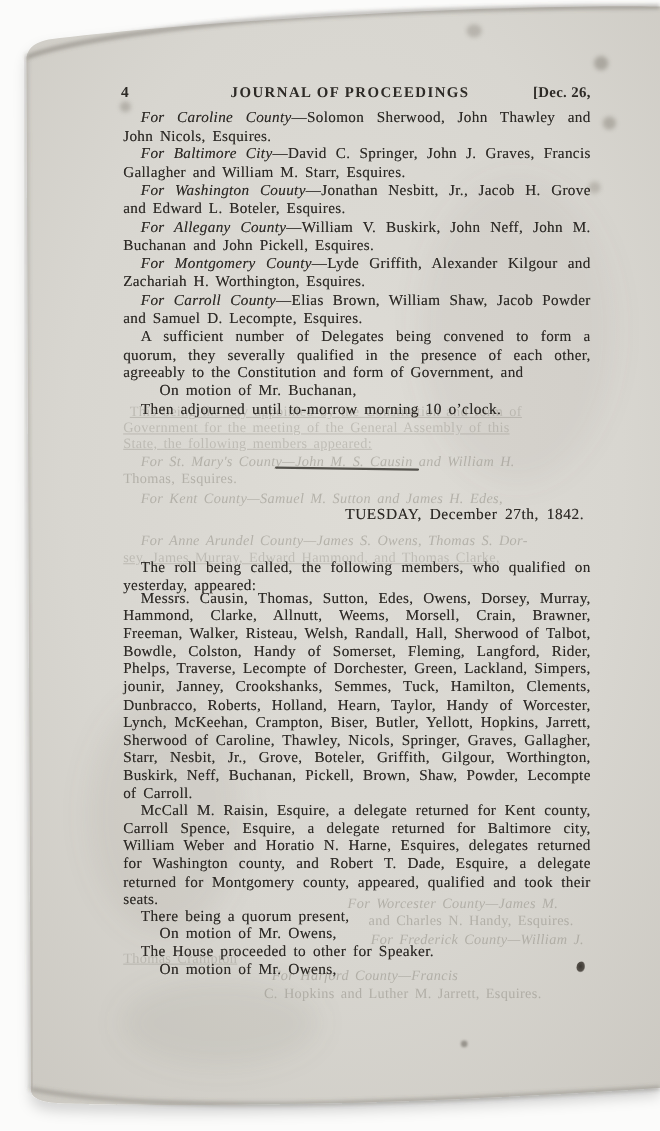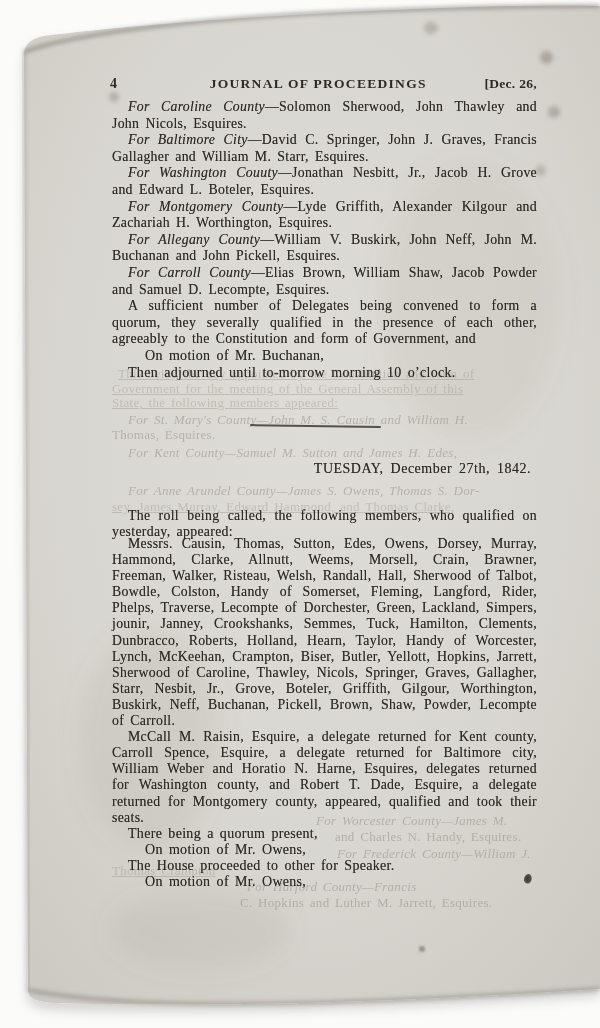--- a/index.html
+++ b/index.html
@@ -141,22 +141,22 @@
     <div class="running-header">
       <span class="pgnum">4</span>
       <span class="jtitle">JOURNAL OF PROCEEDINGS</span>
       <span class="hdate">[Dec. 26,</span>
     </div>
 
     <div class="textcol monday-block">
       <p class="para"><span class="ital">For Caroline County</span><span>—Solomon Sherwood, John Thawley and John Nicols, Esquires.</span></p>
       <p class="para"><span class="ital">For Baltimore City</span><span>—David C. Springer, John J. Graves, Francis Gallagher and William M. Starr, Esquires.</span></p>
       <p class="para"><span class="ital">For Washington Couuty</span><span>—Jonathan Nesbitt, Jr., Jacob H. Grove and Edward L. Boteler, Esquires.</span></p>
+      <p class="para"><span class="ital">For Allegany County</span><span>—William V. Buskirk, John Neff, John M. Buchanan and John Pickell, Esquires.</span></p>
       <p class="para"><span class="ital">For Montgomery County</span><span>—Lyde Griffith, Alexander Kilgour and Zachariah H. Worthington, Esquires.</span></p>
-      <p class="para"><span class="ital">For Allegany County</span><span>—William V. Buskirk, John Neff, John M. Buchanan and John Pickell, Esquires.</span></p>
       <p class="para"><span class="ital">For Carroll County</span><span>—Elias Brown, William Shaw, Jacob Powder and Samuel D. Lecompte, Esquires.</span></p>
       <p class="para">A sufficient number of Delegates being convened to form a quorum, they severally qualified in the presence of each other, agreeably to the Constitution and form of Government, and</p>
       <p class="line indent2">On motion of Mr. Buchanan,</p>
       <p class="line indent1">Then adjourned until to-morrow morning 10 o’clock.</p>
     </div>
 
     <div class="divider"></div>
 
     <div class="tuesday-heading">TUESDAY, December 27th, 1842.</div>
 

